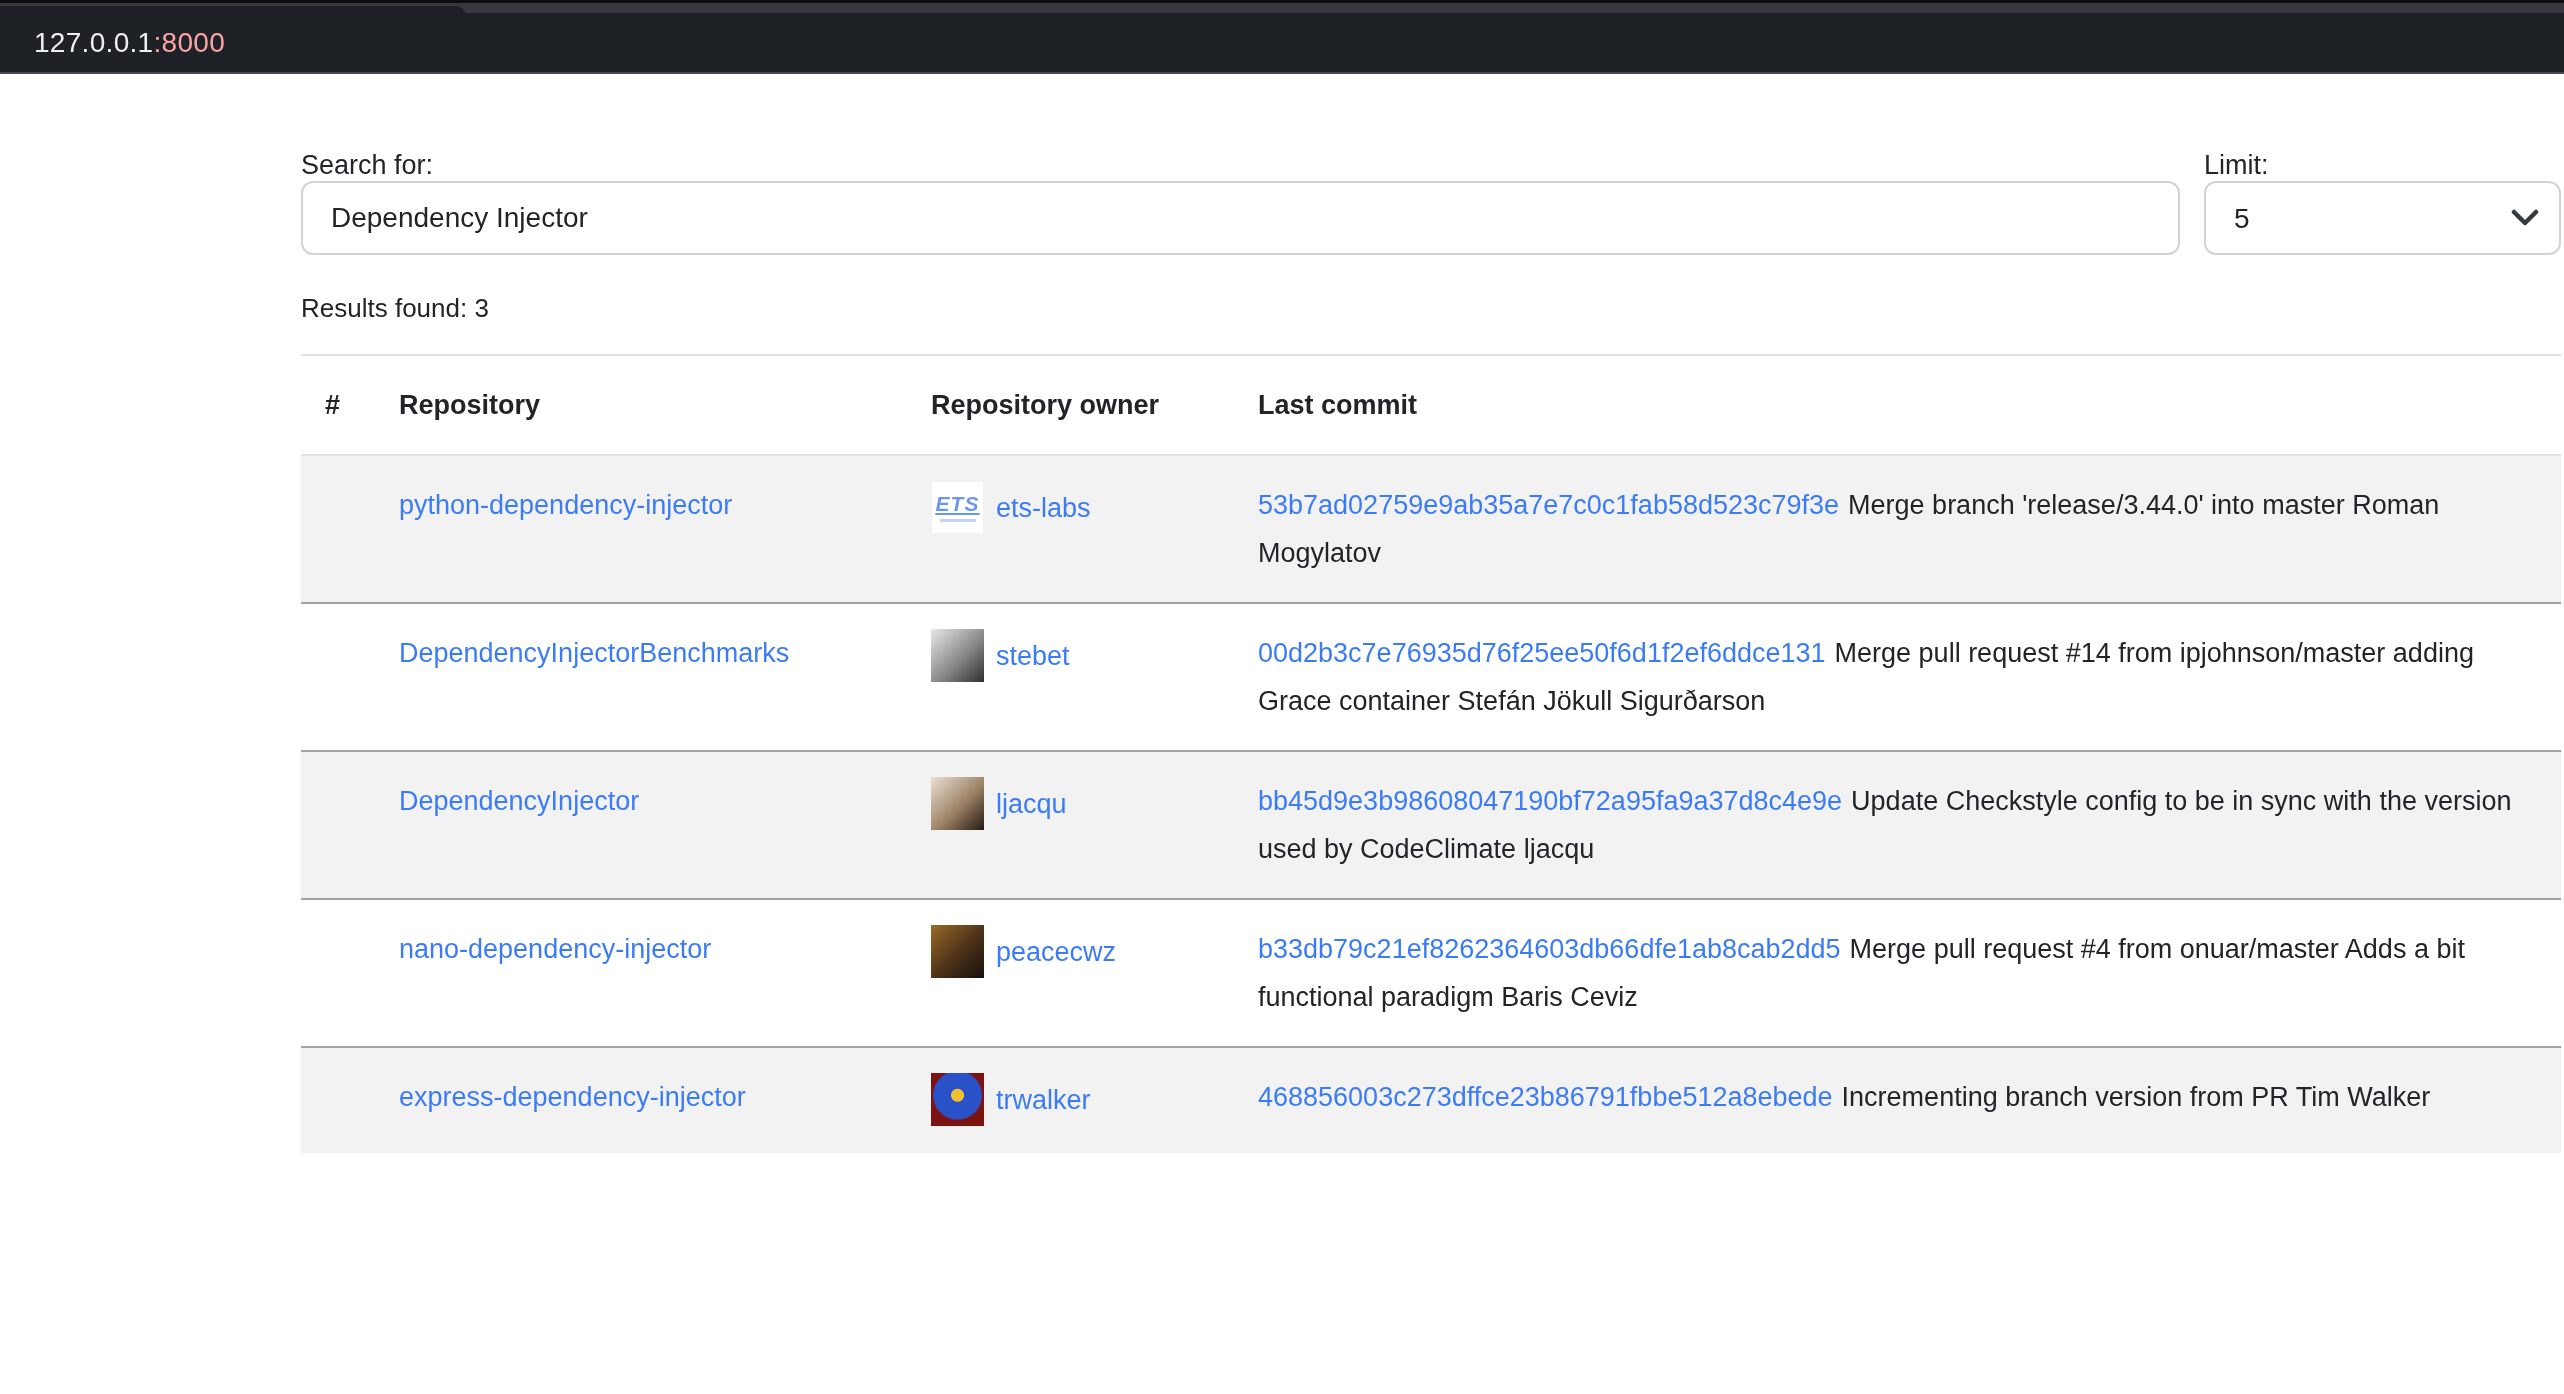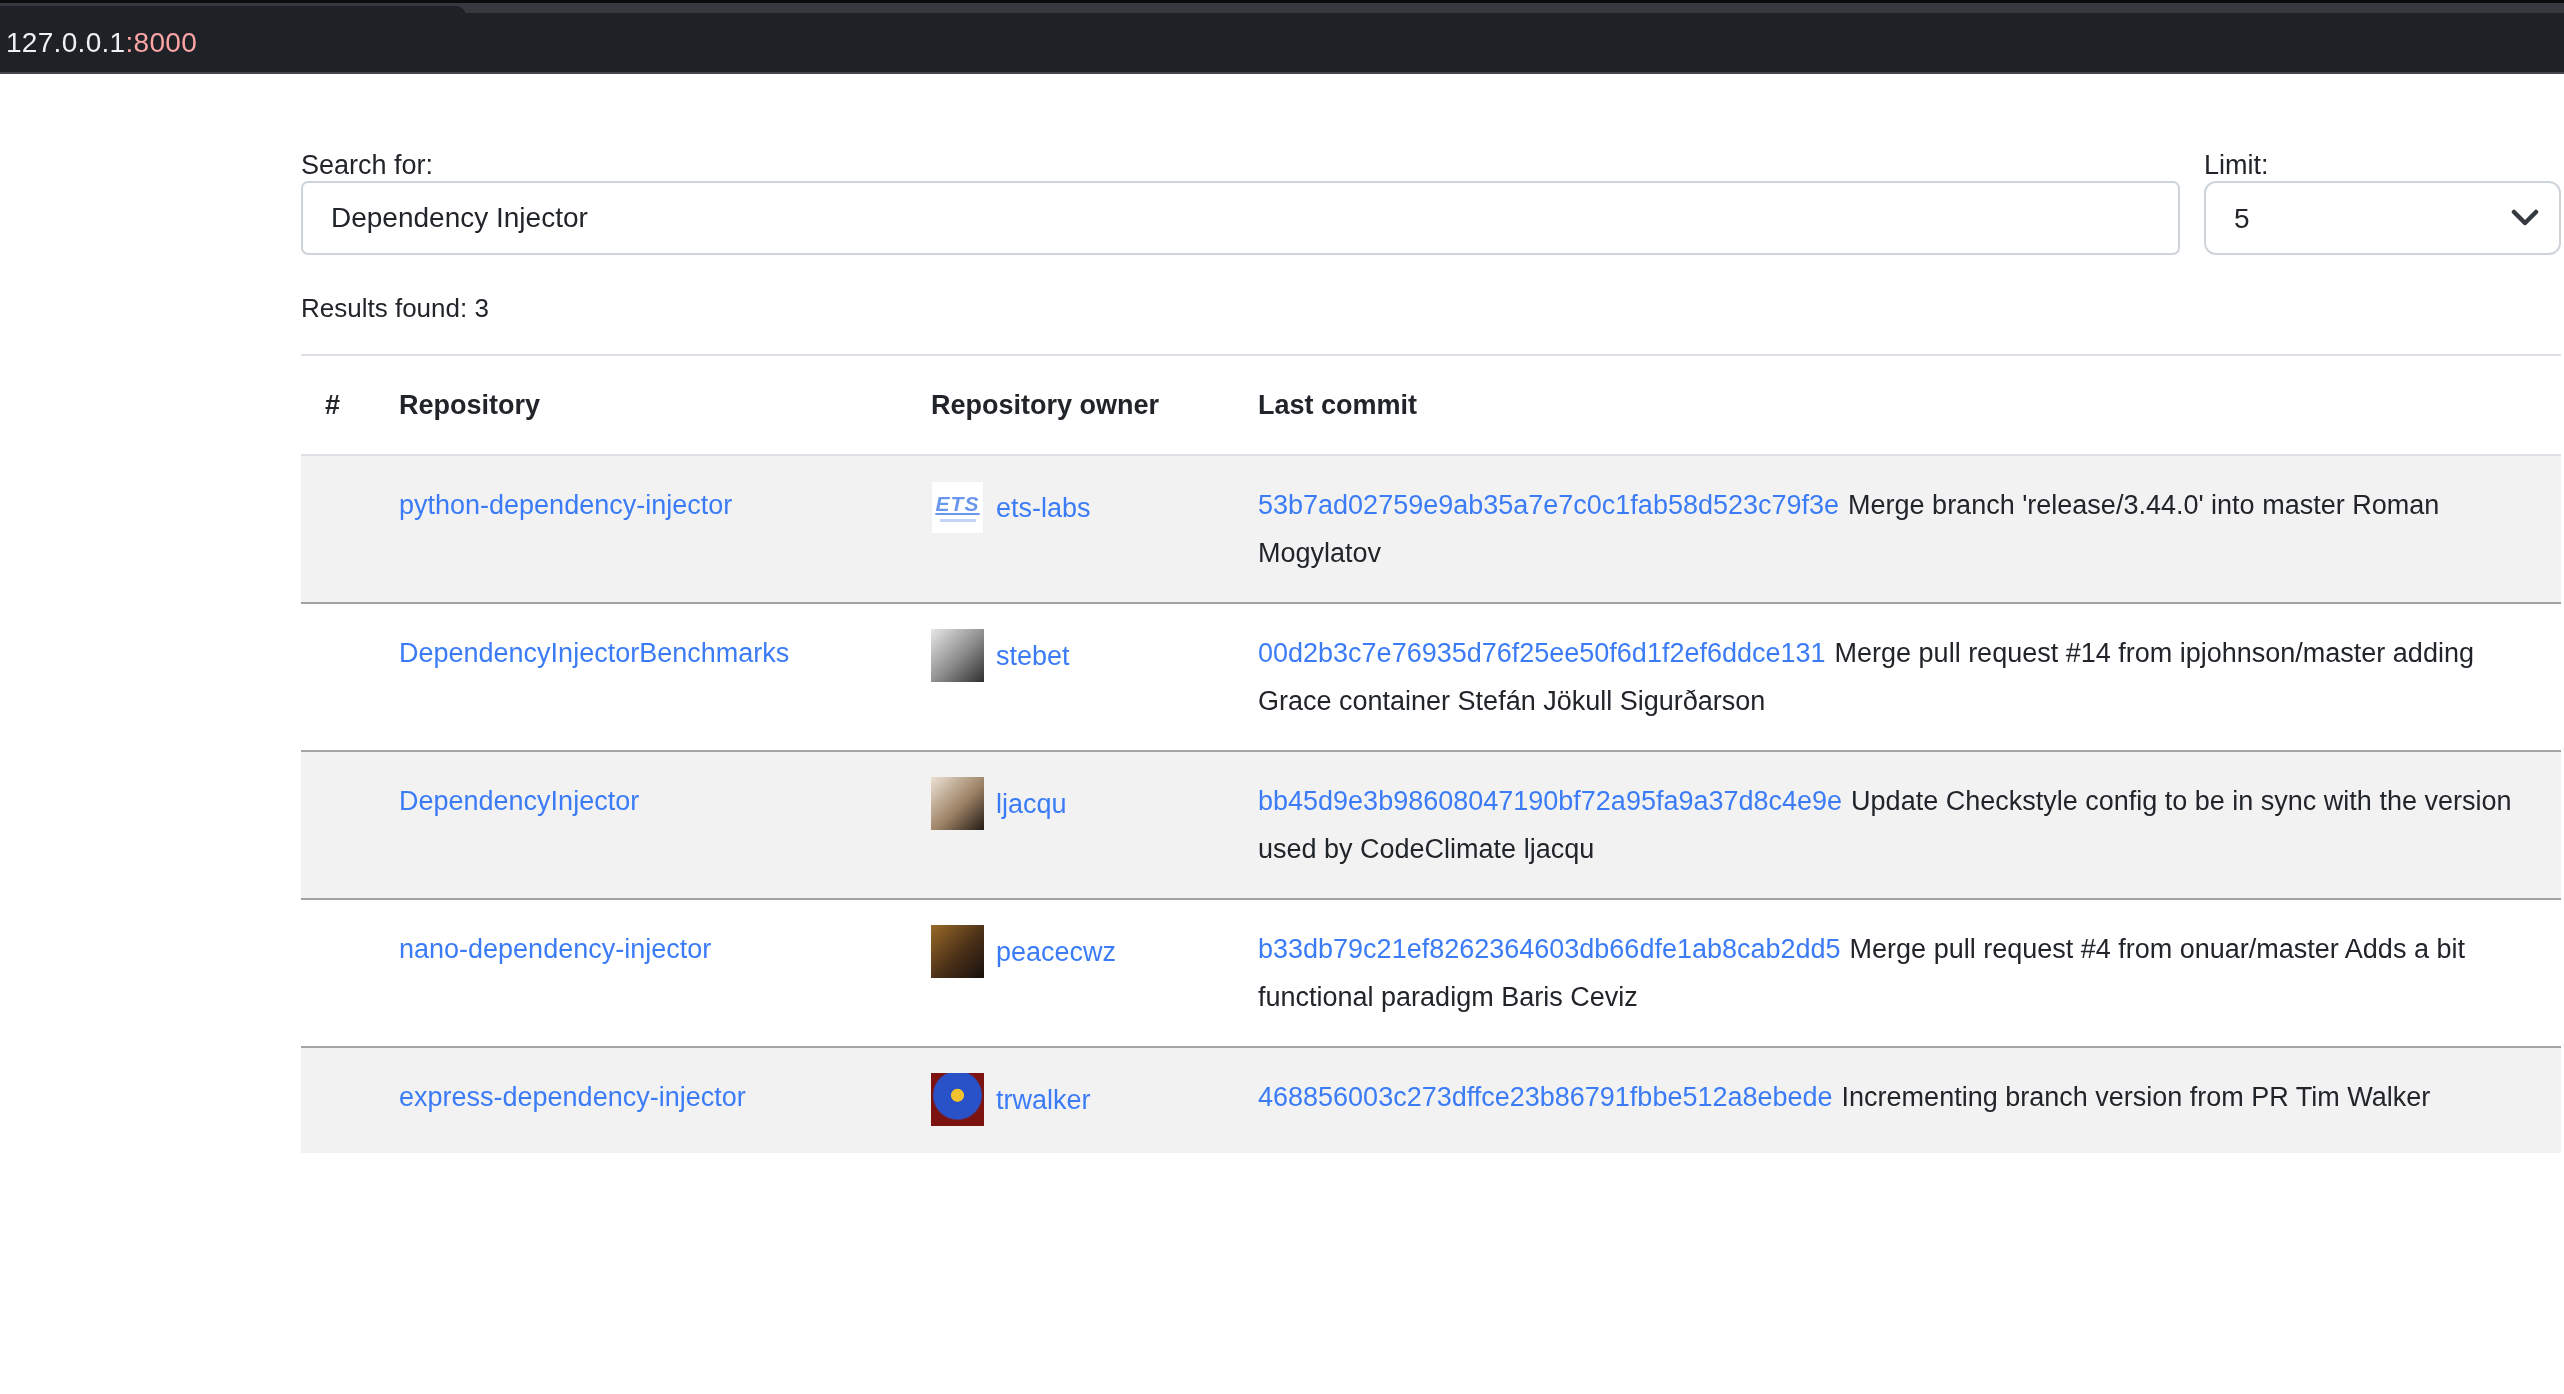--- a/index.html
+++ b/index.html
@@ -25,21 +25,21 @@
     background: #37393e;
     border-top: 3px solid #0b0c0e;
   }
   .active-tab {
     position: absolute; top: 3px; left: 0;
     width: 466px; height: 10px;
     background: #1e2126;
     border-top-right-radius: 10px;
   }
   .url-text {
-    position: absolute; left: 6px; top: 13px; bottom: 0;
+    position: absolute; left: 34px; top: 13px; bottom: 0;
     display: flex; align-items: center;
     font-size: 28px;
     letter-spacing: 0.3px;
   }
   .url-host { color: #eff0f1; }
   .url-port { color: #fca5a5; }
 
   
   .container {
     width: 2260px;
@@ -67,21 +67,21 @@
     color: #212529;
   }
   .text-input {
     width: 100%;
     height: 74px;
     font-family: "Liberation Sans", sans-serif;
     font-size: 28px;
     color: #212529;
     padding: 8px 28px;
     border: 2px solid #ced4da;
-    border-radius: 7px;
+    border-radius: 12px;
     outline: none;
     background: #ffffff;
   }
   .select-wrap { position: relative; }
   .limit-select {
     width: 100%;
     height: 74px;
     font-family: "Liberation Sans", sans-serif;
     font-size: 28px;
     color: #212529;

